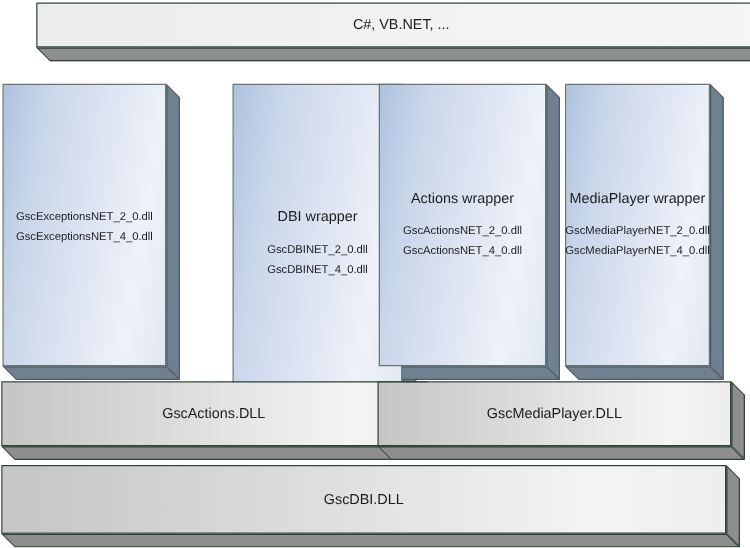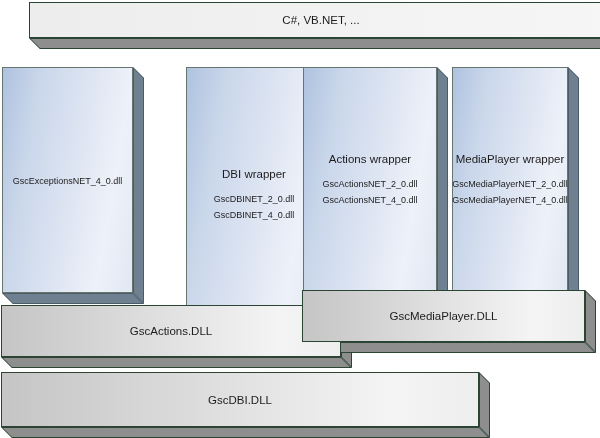--- a/index.html
+++ b/index.html
@@ -85,20 +85,21 @@
     <div class="face">
       <span class="label">C#, VB.NET, ...</span>
     </div>
   </div>
 
   <div class="box3d blue" style="left:2px;top:67px;width:131px;height:226px;">
     <div class="side-r"></div>
     <div class="side-b"></div>
     <div class="face">
       <div class="wrapper-content">
+        <div class="dll-line">GscExceptionsNET_2_0.dll</div>
         <div class="dll-line">GscExceptionsNET_4_0.dll</div>
       </div>
     </div>
   </div>
 
   <div class="box3d blue" style="left:152px;top:67px;width:136px;height:256px;margin-left:34px;">
     <div class="side-r"></div>
     <div class="side-b"></div>
     <div class="face">
       <div class="wrapper-content">
@@ -134,29 +135,29 @@
   </div>
 
   <div class="box3d green shaded" style="left:1px;top:305px;width:340px;height:52px;">
     <div class="side-r"></div>
     <div class="side-b"></div>
     <div class="face">
       <span class="label">GscActions.DLL</span>
     </div>
   </div>
 
-  <div class="box3d green shaded" style="left:302px;top:290px;width:283px;height:52px;">
+  <div class="box3d green shaded" style="left:302px;top:305px;width:283px;height:52px;">
     <div class="side-r"></div>
     <div class="side-b"></div>
     <div class="face">
       <span class="label">GscMediaPlayer.DLL</span>
     </div>
   </div>
 
-  <div class="box3d green shaded" style="left:1px;top:372px;width:478px;height:55px;border-radius:12px;">
+  <div class="box3d green shaded" style="left:1px;top:372px;width:580px;height:55px;border-radius:12px;">
     <div class="side-r"></div>
     <div class="side-b"></div>
     <div class="face">
       <span class="label">GscDBI.DLL</span>
     </div>
   </div>
 
 </div>
 
 </body></html>

